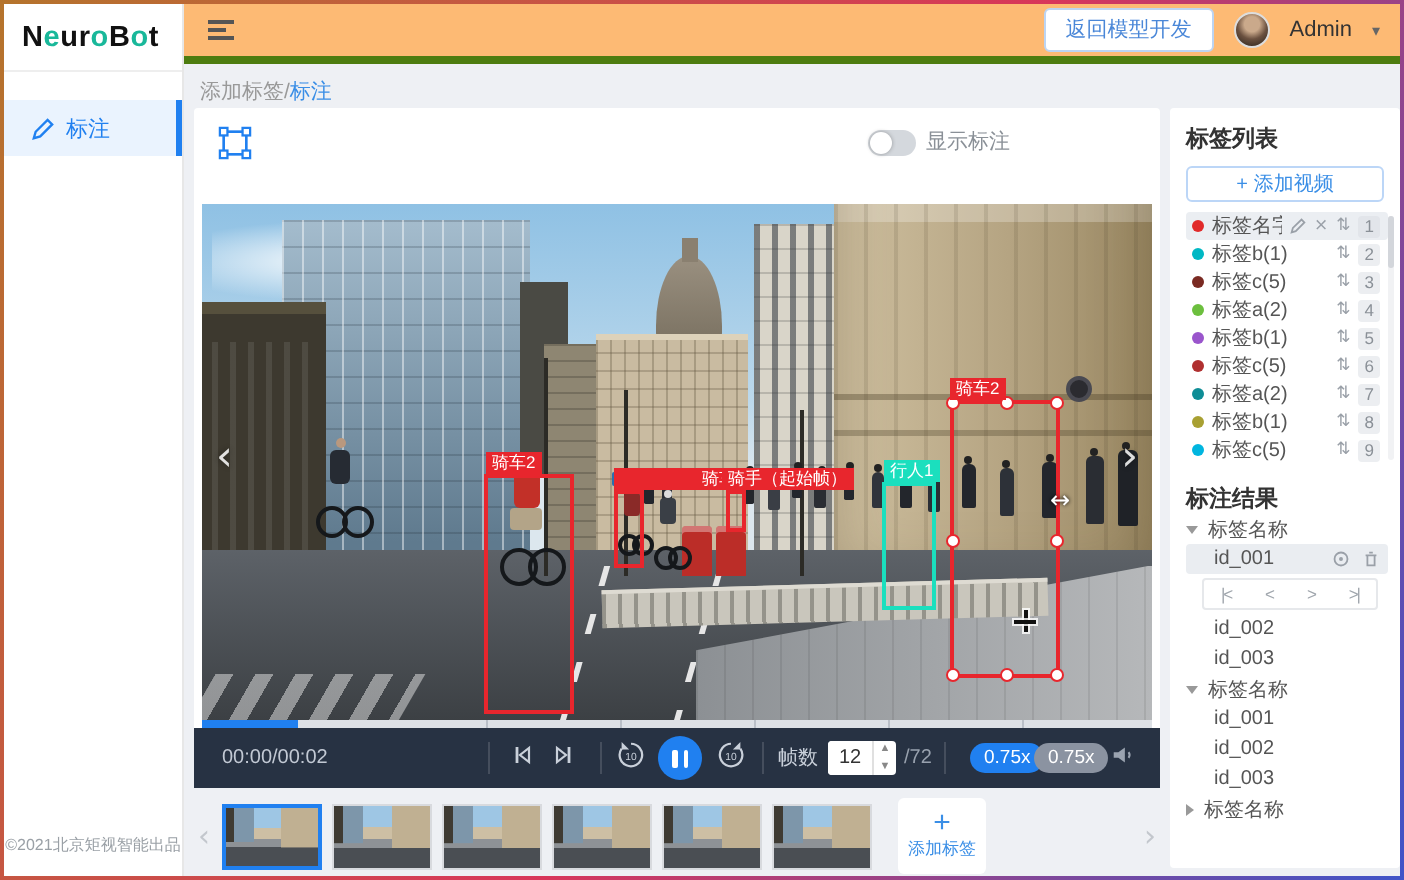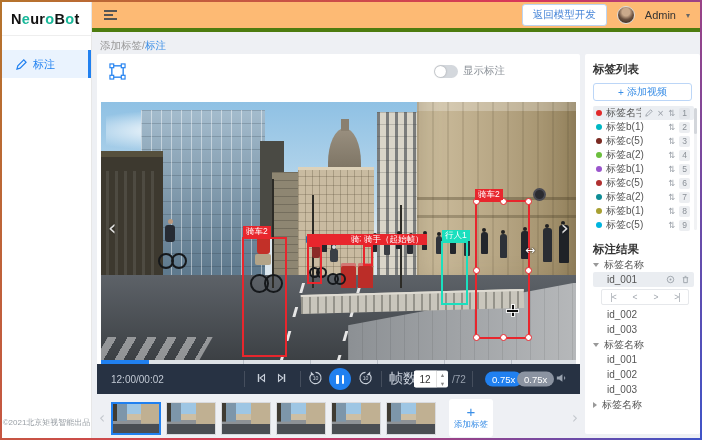--- a/index.html
+++ b/index.html
@@ -298,21 +298,21 @@
     <div class="seekbar">
       <div class="seek-fill"></div>
       <div class="seek-tick" style="left:142px;"></div>
           <div class="seek-tick" style="left:209px;"></div>
           <div class="seek-tick" style="left:276px;"></div>
           <div class="seek-tick" style="left:343px;"></div>
           <div class="seek-tick" style="left:410px;"></div>
     </div>
 
     <div class="vcontrols">
-      <div class="ctrl" style="left:14px;font-size:10px;color:#c2c9d4;">12:00/00:02</div>
+      <div class="ctrl" style="left:14px;font-size:10px;color:#c2c9d4;">00:00/00:02</div>
       <div class="cdivider" style="left:147px;"></div>
       <div class="ctrl mediabtn" style="left:158px;">
         <svg width="12" height="12" viewBox="0 0 12 12">
               <path d="M3.5 2v8" stroke="#c9d0da" stroke-width="1.4"></path>
               <path d="M9.5 2.5v7L5 6z" fill="none" stroke="#c9d0da" stroke-width="1.1"></path>
             </svg>
       </div>
       <div class="ctrl mediabtn" style="left:179px;">
         <svg width="12" height="12" viewBox="0 0 12 12">
               <path d="M8.5 2v8" stroke="#c9d0da" stroke-width="1.4"></path>
@@ -332,21 +332,21 @@
             <i></i>
           </div>
       <div class="ctrl mediabtn" style="left:261px;">
         <svg width="15" height="15" viewBox="0 0 16 16">
               <path d="M8 2a6 6 0 1 0 5 2.6" fill="none" stroke="#c9d0da" stroke-width="1.2"></path>
               <path d="M13 1v4H9z" fill="#c9d0da"></path>
               <text x="8" y="10.5" font-size="5.5" fill="#c9d0da" text-anchor="middle">10</text>
             </svg>
       </div>
       <div class="cdivider" style="left:284px;"></div>
-      <div class="ctrl" style="left:292px;font-size:14px;">帧数</div>
+      <div class="ctrl" style="left:292px;font-size:10px;">帧数</div>
       <div class="ctrl frame-input" style="left:317px;">
         <input value="12" style="">
         <span class="spin">
               <span>▲</span>
               <span>▼</span>
             </span>
       </div>
       <div class="ctrl" style="left:355px;font-size:10px;color:#98a1ae;">/72</div>
       <div class="cdivider" style="left:375px;"></div>
       <div class="ctrl pill on" style="left:388px;">0.75x</div>

